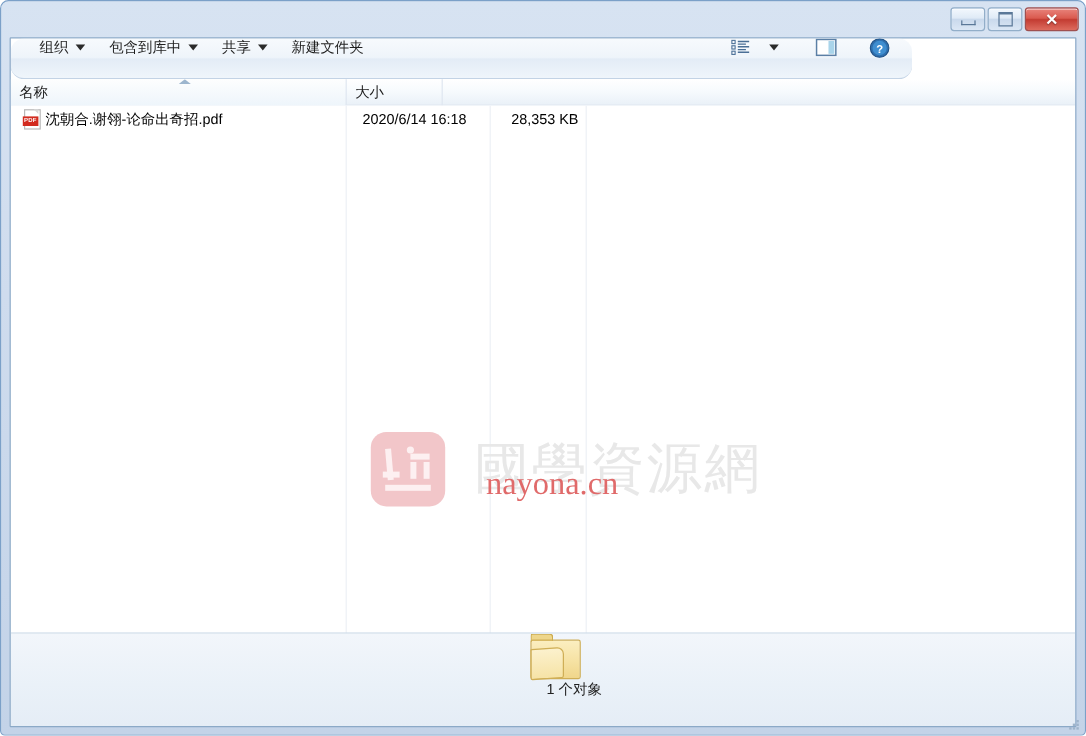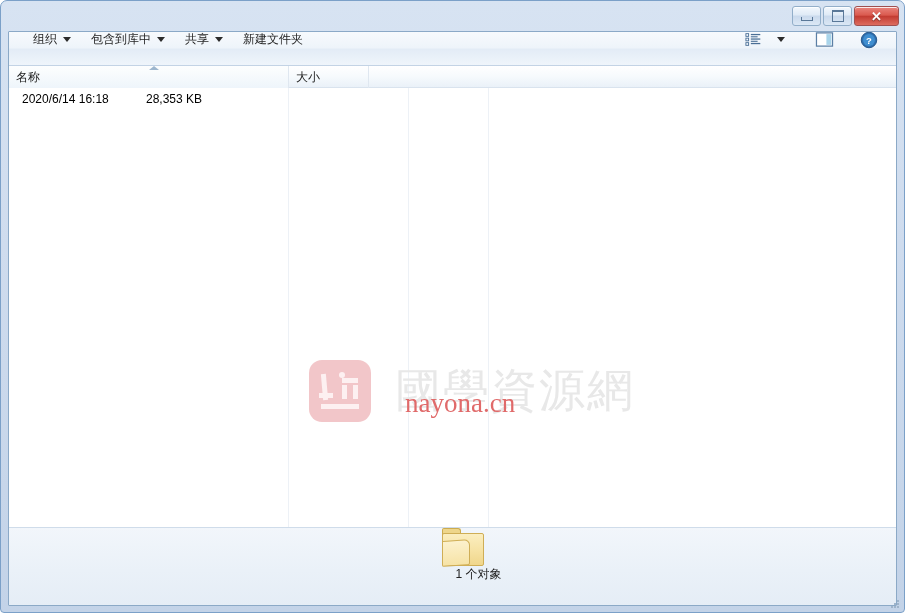--- a/index.html
+++ b/index.html
@@ -201,26 +201,27 @@
     color: #6d6d6d;
     font-size: 12px;
     white-space: nowrap;
     overflow: hidden;
   }
 
   
   .cmdbar {
     position: absolute;
     left: 0; top: 0;
-    width: 887px; height: 34px;
+    width: 751px; height: 34px;
     box-sizing: border-box;
     background: linear-gradient(to bottom, #f7fafd 0%, #eef4fa 48%, #e3ecf6 52%, #eff5fb 100%);
     border-bottom: 1px solid #c3d3e5;
     display: flex; align-items: center;
     padding: 0 6px 18px 14px;
+    border-radius: 11px;
   }
   .cmditem {
     display: flex; align-items: center;
     gap: 6px;
     padding: 4px 9px;
     font-size: 12px;
     color: #1f1f1f;
     border: 1px solid transparent;
     border-radius: 2px;
     white-space: nowrap;
@@ -566,20 +567,28 @@
     </div>
 
     <div class="filelist">
       <div class="colguides">
         <span class="guide" style="left:279px"></span>
         <span class="guide" style="left:399px"></span>
         <span class="guide" style="left:479px"></span>
       </div>
 
       <div class="row">
+        <div class="cell name">
+          <span class="pdf-icon">
+            <span class="page"></span>
+            <span class="fold"></span>
+            <span class="badge">PDF</span>
+          </span>
+          <span>沈朝合.谢翎-论命出奇招.pdf</span>
+        </div>
         <div class="cell date">2020/6/14 16:18</div>
         <div class="cell size">28,353 KB</div>
       </div>
 
       <div class="watermark">
         <span class="wm-logo">
           <span class="g1"></span>
             <span class="g2"></span>
             <span class="g3"></span>
           <span class="g4"></span>

